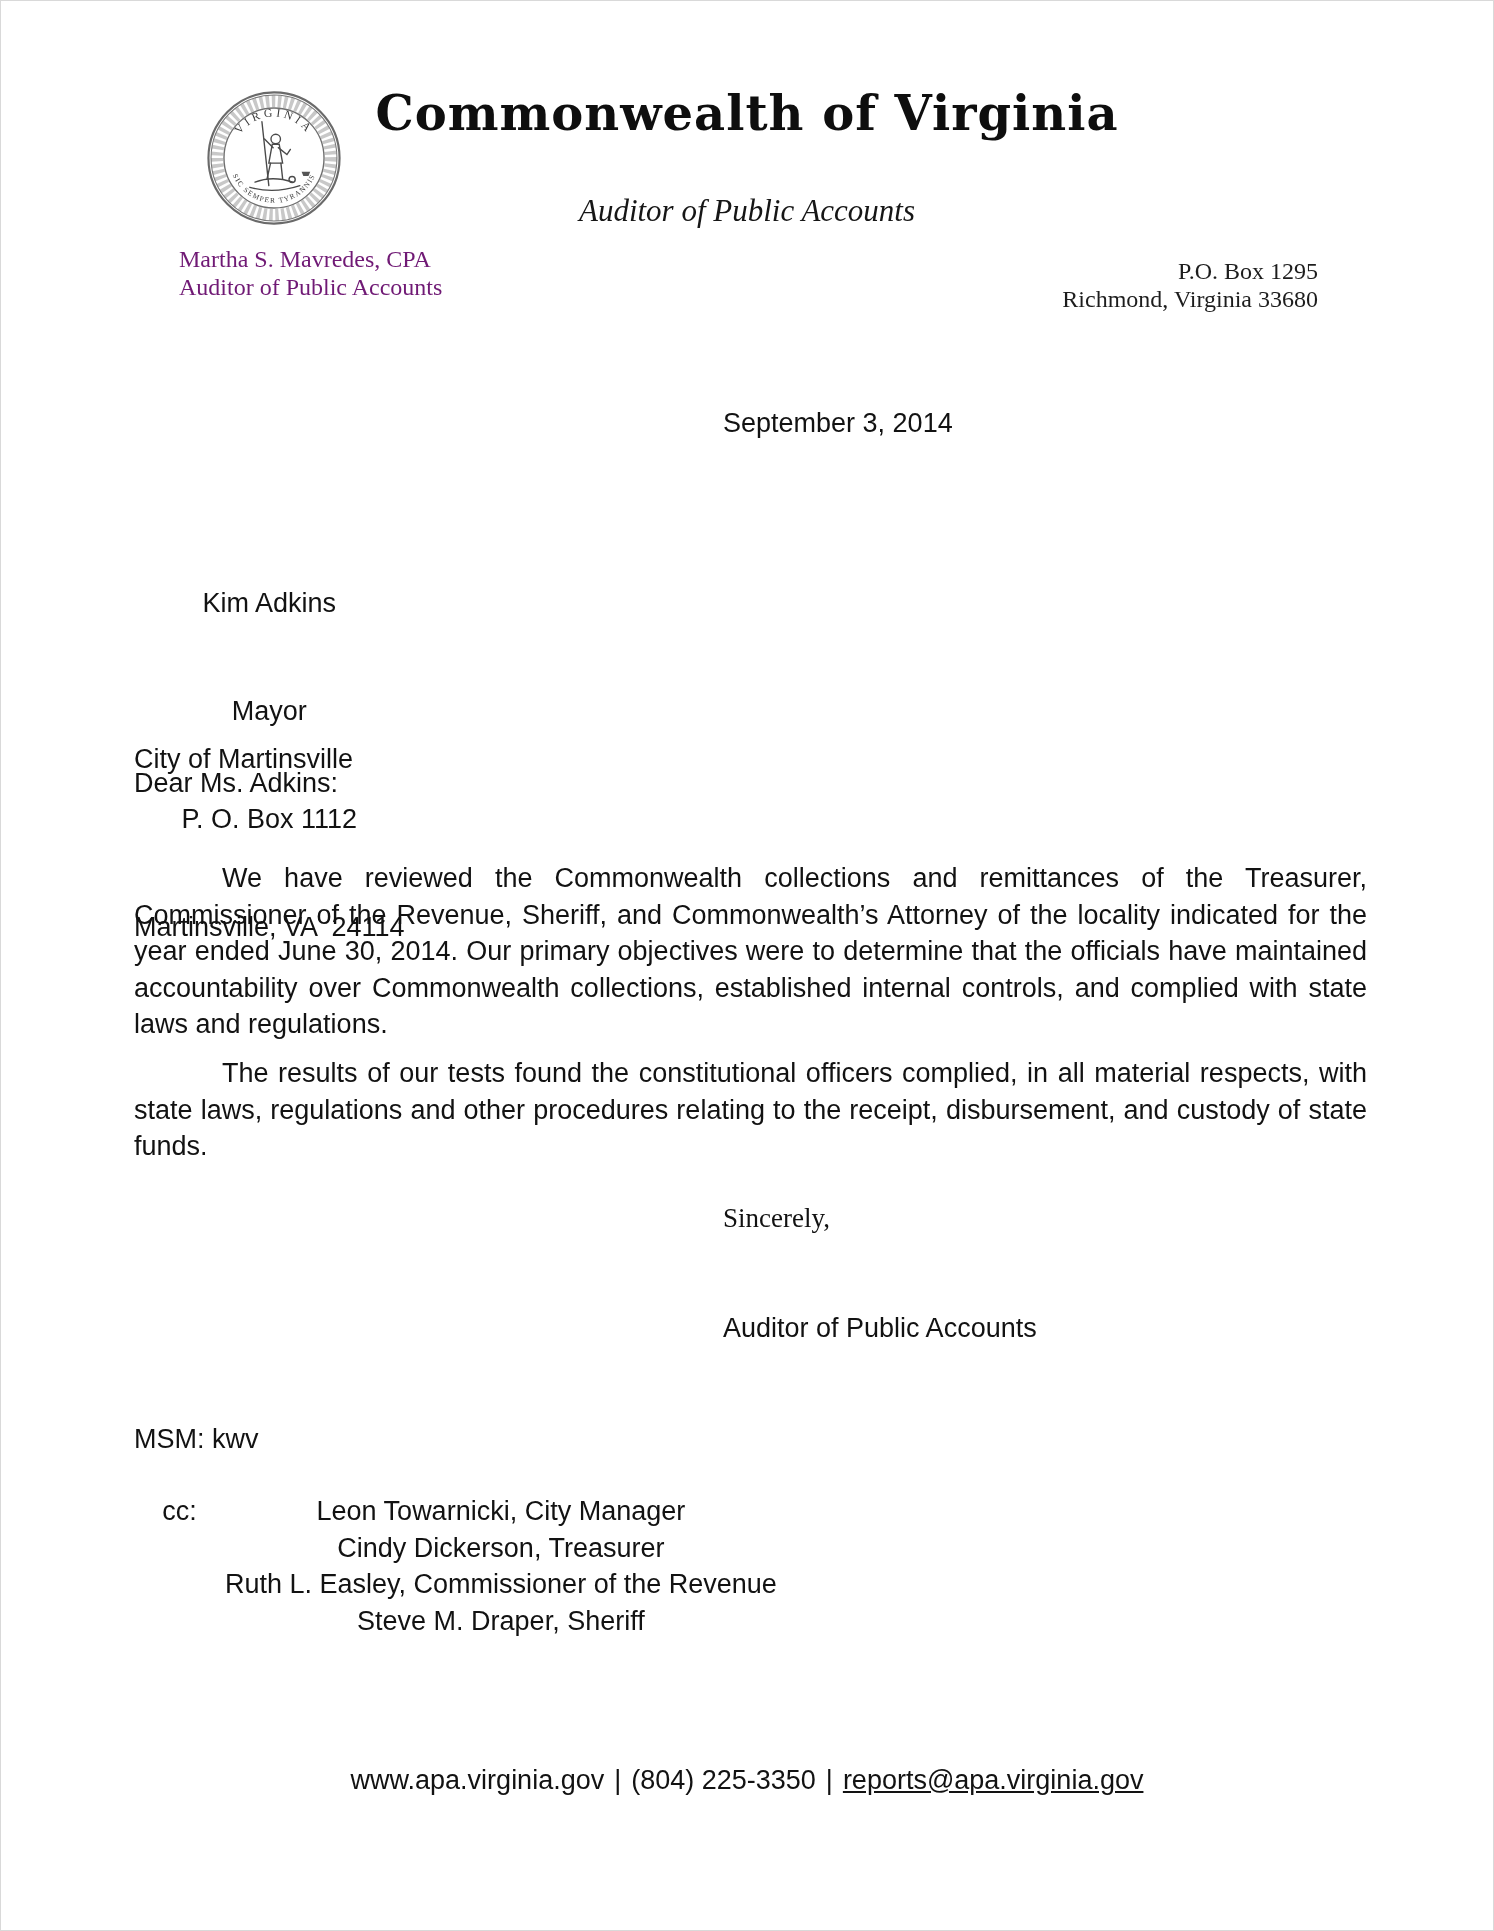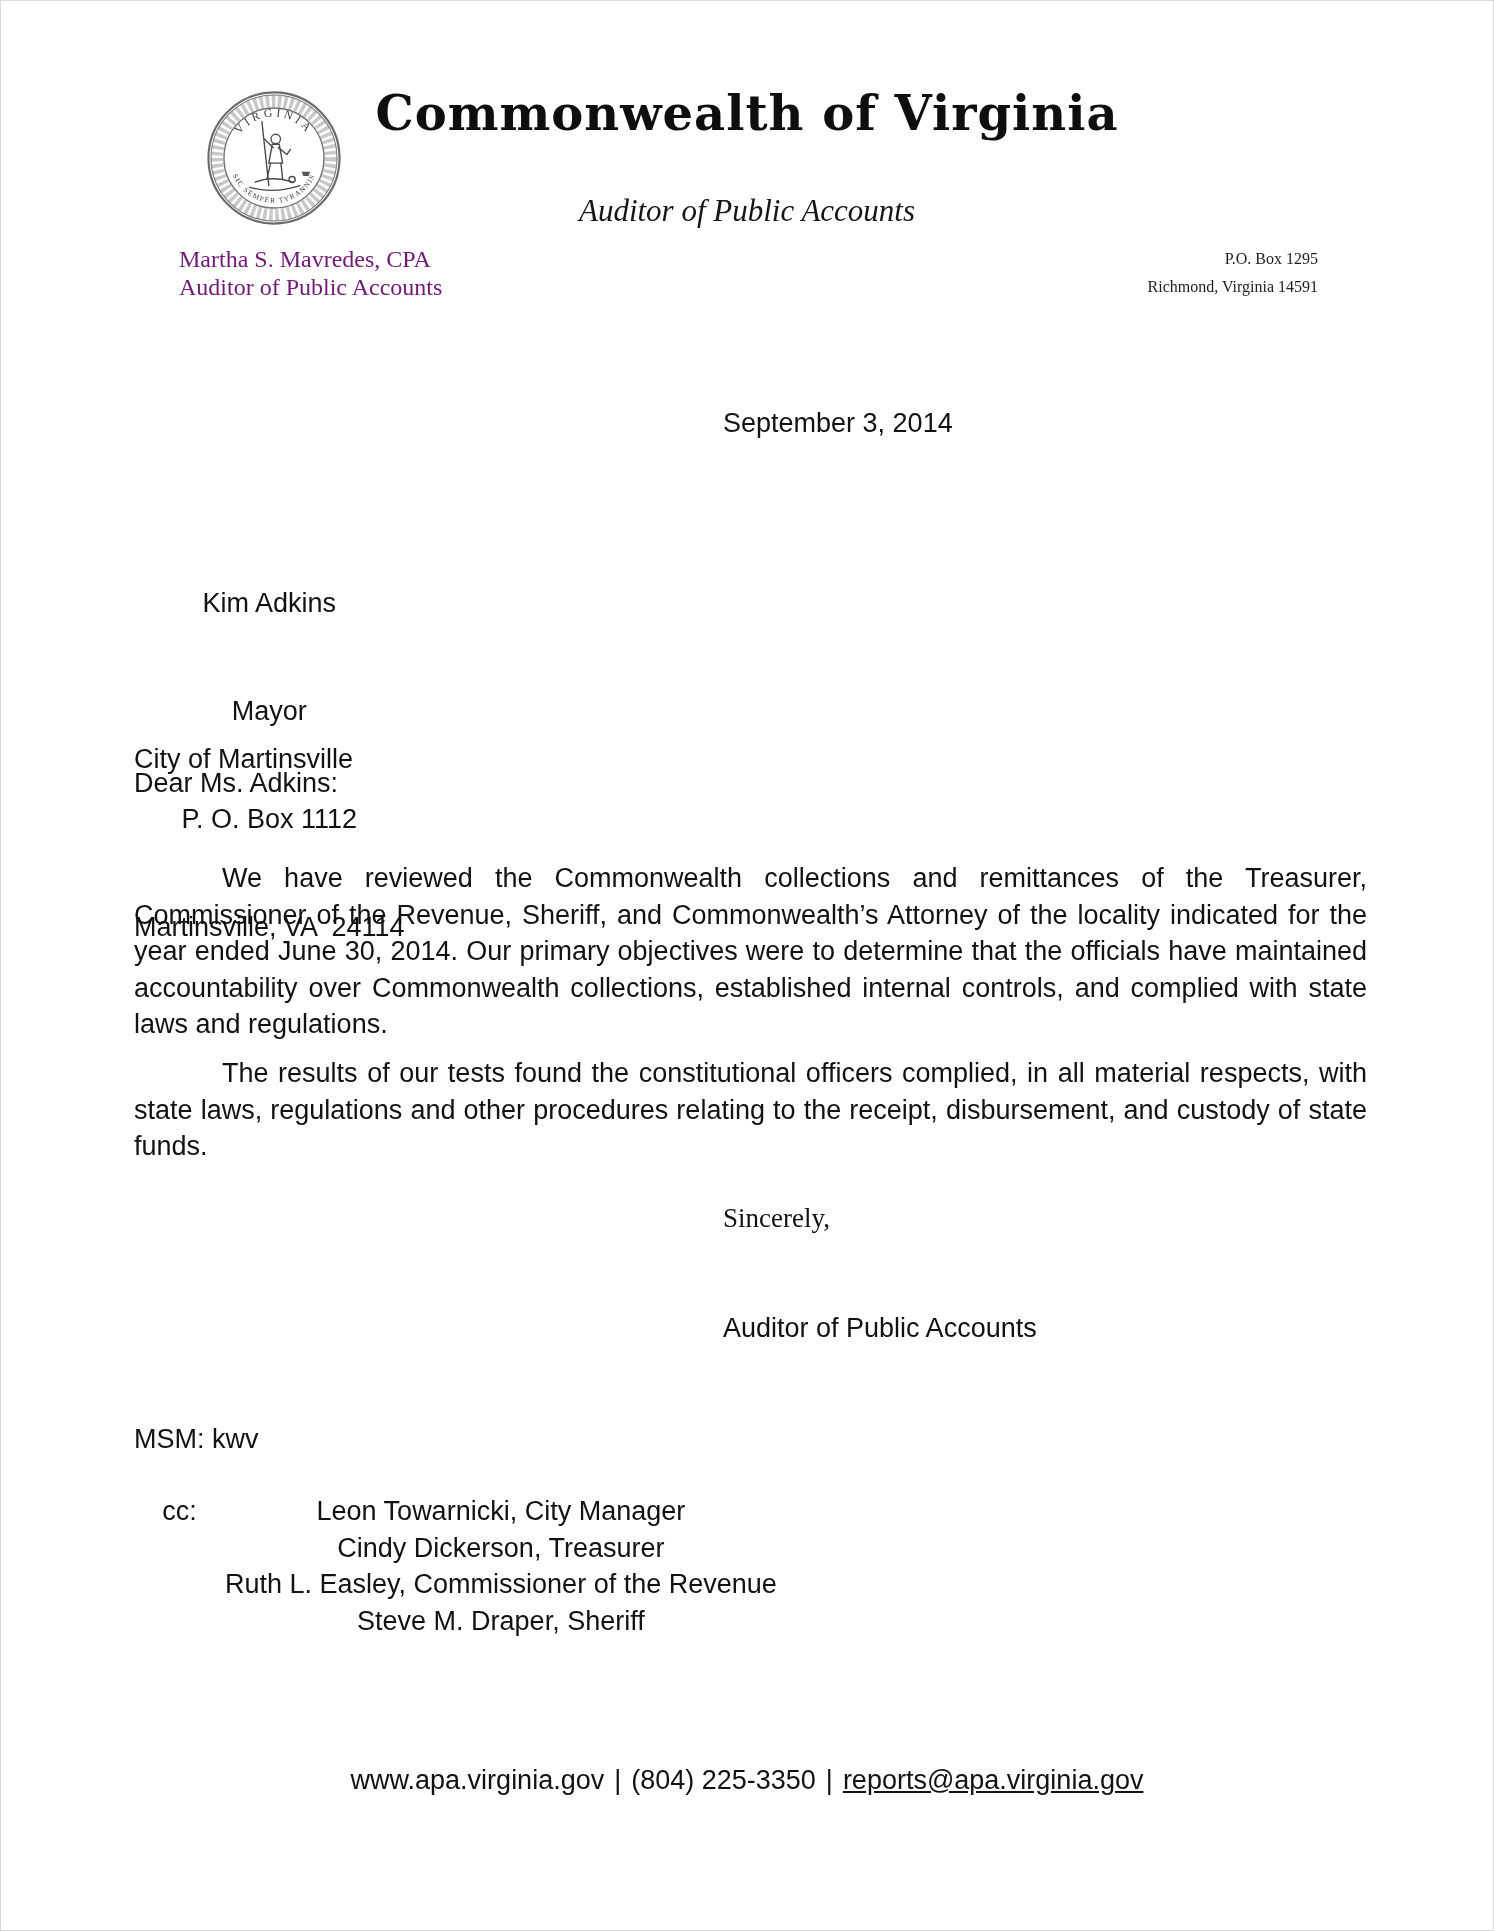--- a/index.html
+++ b/index.html
@@ -32,24 +32,24 @@
     font-style:italic;
     font-size:31px;
     color:#161616;
   }
   .lh-left{
     position:absolute;left:178px;top:244px;
     font-family:"Liberation Serif", serif;
     font-size:24px;line-height:28px;color:#701a75;
   }
   .lh-right{
-    position:absolute;right:175px;top:244px;
+    position:absolute;right:175px;top:256px;
     text-align:right;
     font-family:"Liberation Serif", serif;
-    font-size:16px;line-height:28px;color:#1d1d1d;
+    font-size:24px;line-height:28px;color:#1d1d1d;
   }
   
   .body-text{font-size:27px;line-height:36px;color:#121212;text-align:center;}
   .date{position:absolute;left:722px;top:404px;}
   .recipient{position:absolute;left:133px;top:512px;white-space:pre-wrap;}
   .locality{position:absolute;left:133px;top:692px;margin-top:48px;}
   .salutation{position:absolute;left:133px;top:764px;}
   .para{
     position:absolute;left:133px;width:1233px;
     text-align:justify;
@@ -115,21 +115,21 @@
   <div class="lh-title">Commonwealth of Virginia</div>
   <div class="lh-subtitle">Auditor of Public Accounts</div>
 
   <div class="lh-left">
     <div>Martha S. Mavredes, CPA</div>
     <div>Auditor of Public Accounts</div>
   </div>
 
   <div class="lh-right">
     <div>P.O. Box 1295</div>
-    <div>Richmond, Virginia 14591</div>
+    <div>Richmond, Virginia 33680</div>
   </div>
 
   <div class="date body-text">September 3, 2014</div>
 
   <div class="recipient body-text">
     <div>Kim Adkins</div>
     <div>Mayor</div>
     <div>P. O. Box 1112</div>
     <div>Martinsville, VA  24114</div>
   </div>

